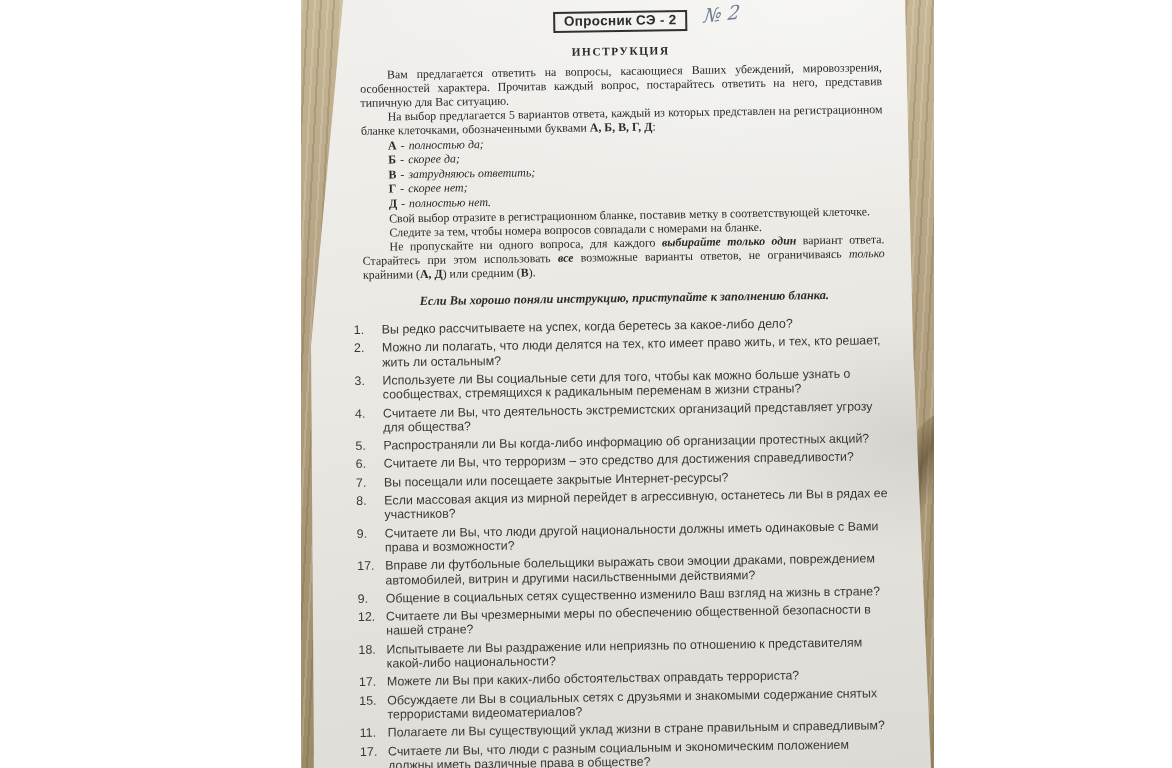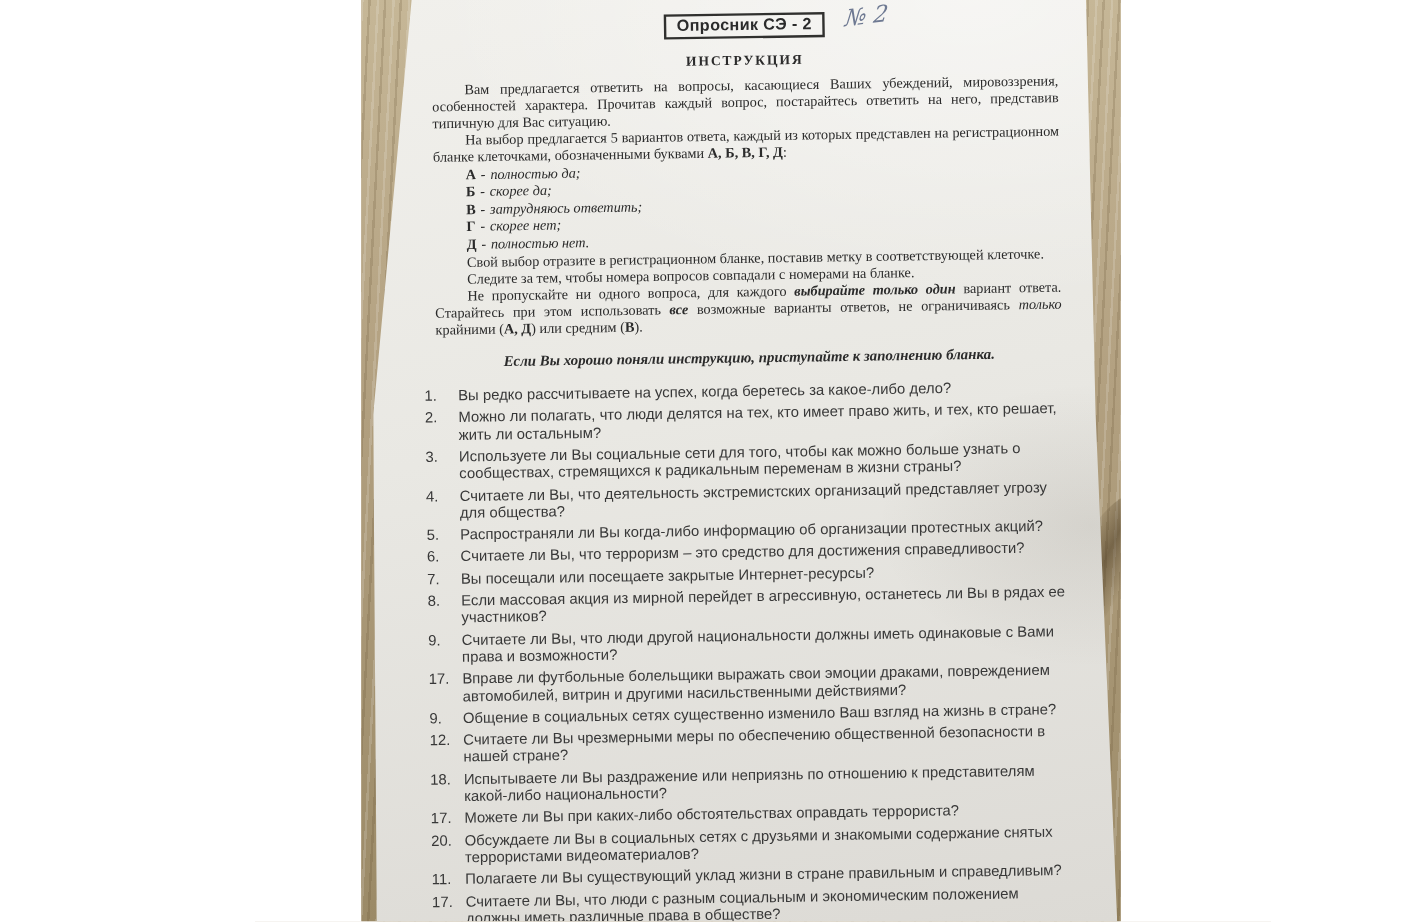--- a/index.html
+++ b/index.html
@@ -175,21 +175,21 @@
               <span class="q-num">18.</span>
               <span class="q-text">Испытываете ли Вы раздражение или неприязнь по отношению к представителям какой-либо национальности?</span>
             </li>
 
             <li>
               <span class="q-num">17.</span>
               <span class="q-text">Можете ли Вы при каких-либо обстоятельствах оправдать террориста?</span>
             </li>
 
             <li>
-              <span class="q-num">20.</span>
+              <span class="q-num">15.</span>
               <span class="q-text">Обсуждаете ли Вы в социальных сетях с друзьями и знакомыми содержание снятых террористами видеоматериалов?</span>
             </li>
 
             <li>
               <span class="q-num">11.</span>
               <span class="q-text">Полагаете ли Вы существующий уклад жизни в стране правильным и справедливым?</span>
             </li>
 
             <li>
               <span class="q-num">17.</span>

